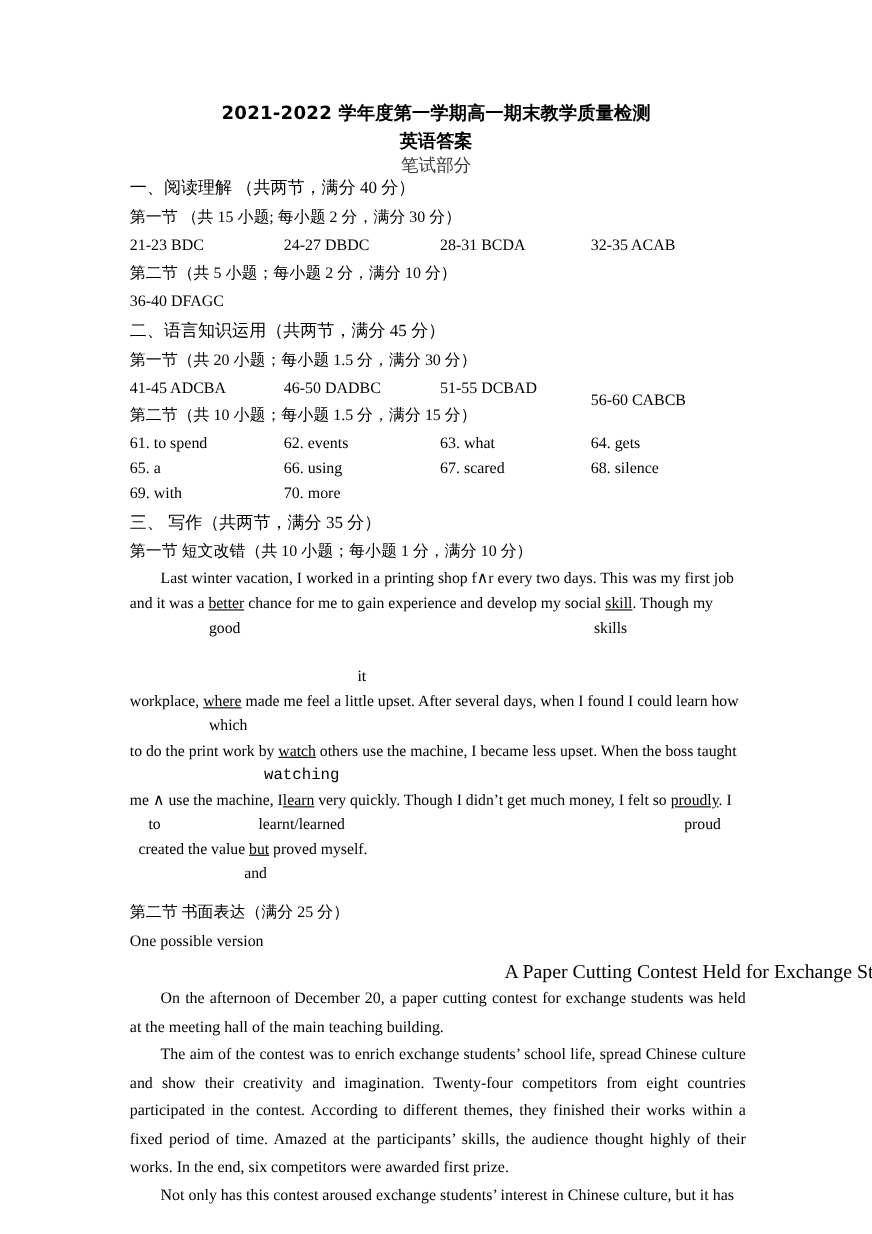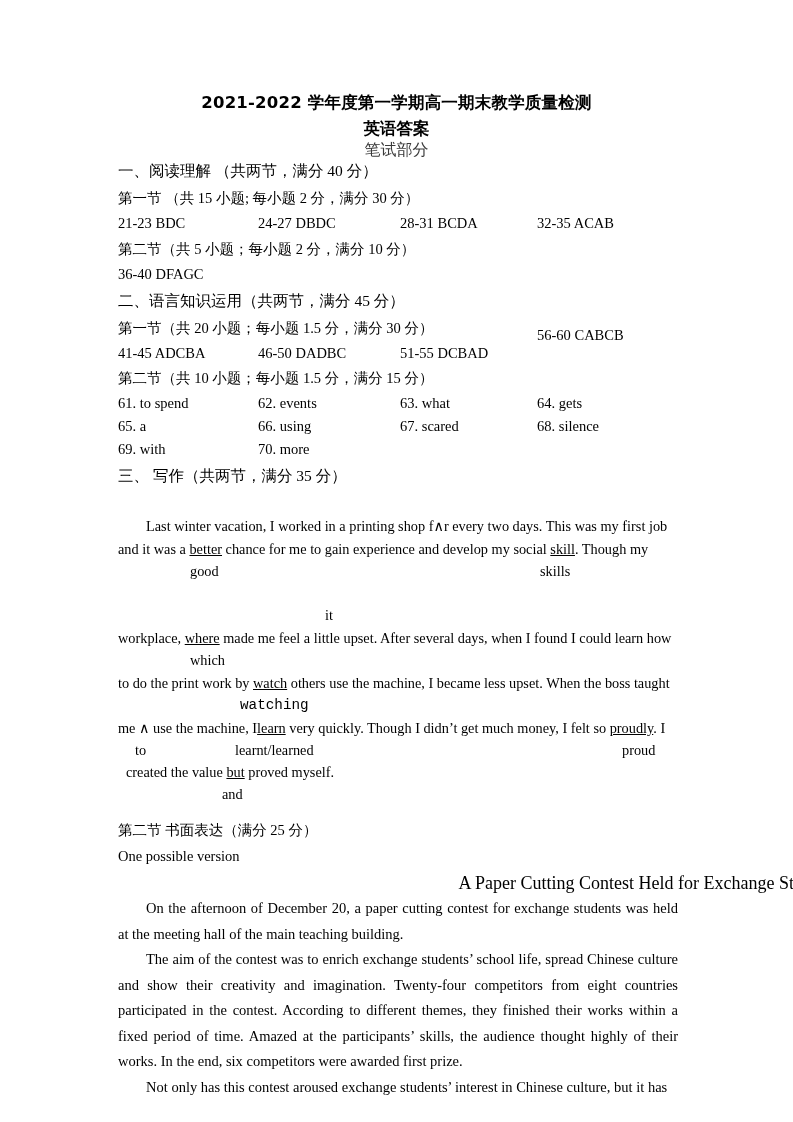--- a/index.html
+++ b/index.html
@@ -126,38 +126,39 @@
 
   <div class="line sub-hdr" style="left:118px; top:241px;">第二节（共 5 小题；每小题 2 分，满分 10 分）</div>
   <div class="col" style="left:118px; top:266px;">36-40 DFAGC</div>
 
   <div class="line hdr" style="left:118px; top:292px;">二、语言知识运用（共两节，满分 45 分）</div>
   <div class="line sub-hdr" style="left:118px; top:320px;">第一节（共 20 小题；每小题 1.5 分，满分 30 分）</div>
 
   <div class="col" style="left:118px; top:345px;">41-45 ADCBA</div>
   <div class="col" style="left:258px; top:345px;text-align:right;">46-50 DADBC</div>
   <div class="col" style="left:400px; top:345px;">51-55 DCBAD</div>
-  <div class="col" style="left:537px; top:327px;">56-60 CABCB</div>
+  <div class="col" style="left:537px; top:356px;">56-60 CABCB</div>
 
   <div class="line sub-hdr" style="left:118px; top:370px;">第二节（共 10 小题；每小题 1.5 分，满分 15 分）</div>
 
   <div class="col" style="left:118px; top:395px;">61. to spend</div>
   <div class="col" style="left:258px; top:395px;">62. events</div>
   <div class="col" style="left:400px; top:395px;">63. what</div>
   <div class="col" style="left:537px; top:395px;">64. gets</div>
 
   <div class="col" style="left:118px; top:418px;">65. a</div>
   <div class="col" style="left:258px; top:418px;">66. using</div>
   <div class="col" style="left:400px; top:418px;">67. scared</div>
   <div class="col" style="left:537px; top:418px;">68. silence</div>
 
   <div class="col" style="left:118px; top:441px;">69. with</div>
   <div class="col" style="left:258px; top:441px;">70. more</div>
 
   <div class="line hdr" style="left:118px; top:467px;">三、 写作（共两节，满分 35 分）</div>
+  <div class="line sub-hdr" style="left:118px; top:493px;">第一节 短文改错（共 10 小题；每小题 1 分，满分 10 分）</div>
 
   <div class="ec-line" style="left:146px; top:518px;"><span>Last winter vacation, I worked in a printing shop f</span><span class="caret">∧</span><span>r every two days. This was my first job</span></div>
 
   <div class="ec-line" style="left:118px; top:541px;"><span>and it was a </span><u class="strike-ul">better</u><span> chance for me to gain experience and develop my social </span><u class="strike-ul">skill</u><span>. Though my</span></div>
   <div class="ec-fix" style="left:190px; top:563px;">good</div>
   <div class="ec-fix" style="left:540px; top:563px;">skills</div>
 
   <div class="ec-fix" style="left:325px; top:607px;">it</div>
 
   <div class="ec-line" style="left:118px; top:630px;"><span>workplace, </span><u class="strike-ul">where</u><span> made me feel a little upset. After several days, when I found I could learn how</span></div>

